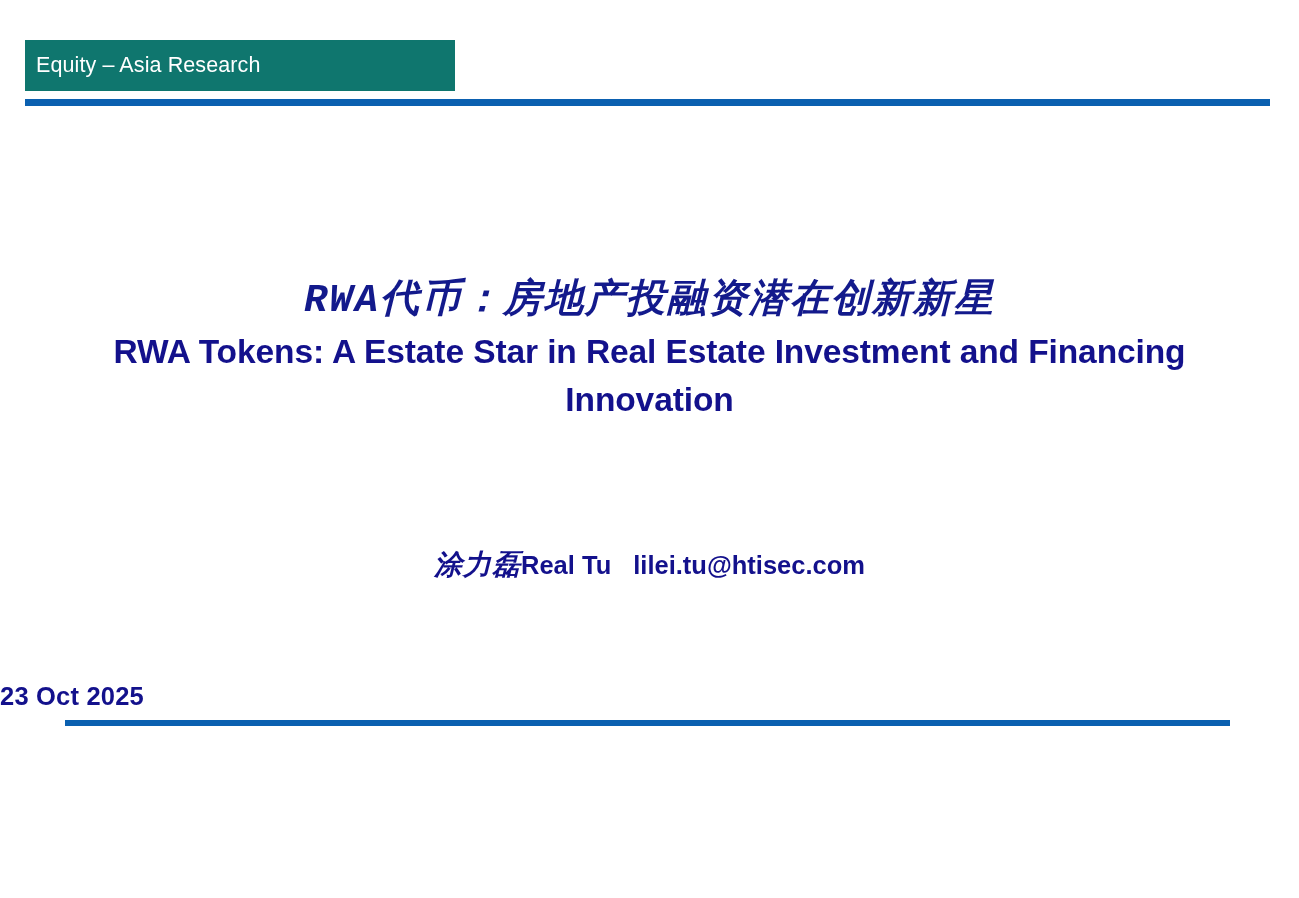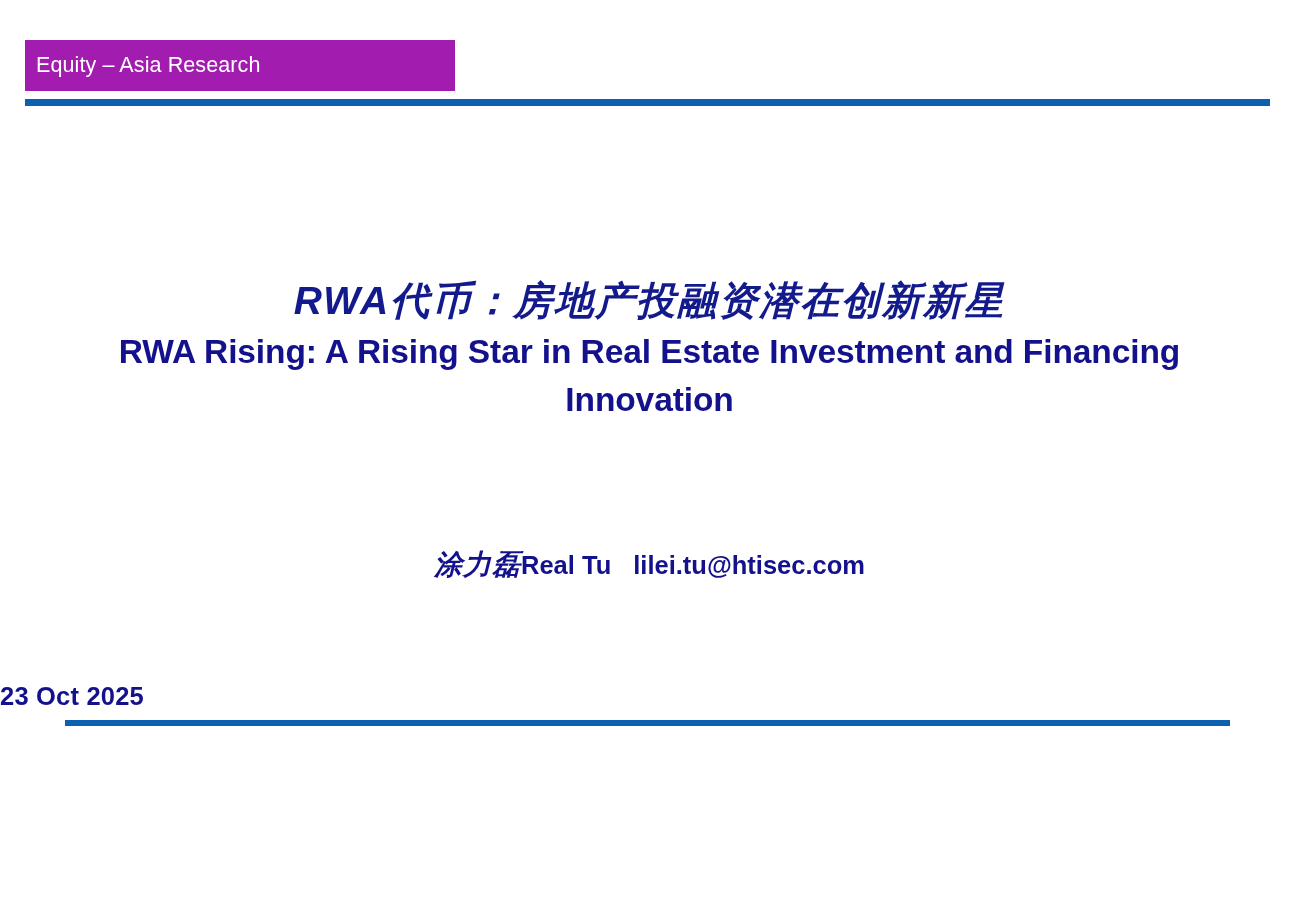--- a/index.html
+++ b/index.html
@@ -21,21 +21,21 @@
     background: #ffffff;
   }
 
   
   .header-banner {
     position: absolute;
     left: 25px;
     top: 40px;
     width: 430px;
     height: 51px;
-    background: #a21caf;
+    background: #0f766e;
     display: flex;
     align-items: center;
     box-sizing: border-box;
     padding-left: 11px;
   }
   .header-banner-label {
     color: #ffffff;
     font-size: 21.5px;
     font-weight: 400;
     letter-spacing: 0.1px;
@@ -67,21 +67,21 @@
     left: 0;
     top: 278px;
     width: 1299px;
     text-align: center;
   }
   .title-cn {
     color: #131A8C;
     font-size: 39px;
     font-weight: 700;
     font-style: italic;
-    font-family: Liberation Sans, sans-serif;
+    font-family: Liberation Mono, monospace;
     letter-spacing: 2px;
     line-height: 1.18;
     white-space: nowrap;
     margin: 0;
   }
   .title-en {
     color: #13118C;
     font-size: 33.5px;
     font-weight: 700;
     line-height: 1.42;
@@ -140,21 +140,21 @@
 <div class="slide">
 
   <div class="header-banner">
     <span class="header-banner-label">Equity – Asia Research</span>
   </div>
 
   <div class="rule-top"></div>
 
   <div class="title-block">
     <div class="title-cn">RWA代币：房地产投融资潜在创新新星</div>
-    <div class="title-en">RWA Rising: A Rising Star in Real Estate Investment and Financing Innovation</div>
+    <div class="title-en">RWA Tokens: A Estate Star in Real Estate Investment and Financing Innovation</div>
   </div>
 
   <div class="author-line">
     <span class="author-cn">涂力磊</span><span class="author-en">Real Tu</span><span class="author-email">lilei.tu@htisec.com</span>
   </div>
 
   <div class="date-line">
     <span class="date-text">23 Oct 2025</span>
   </div>
 

